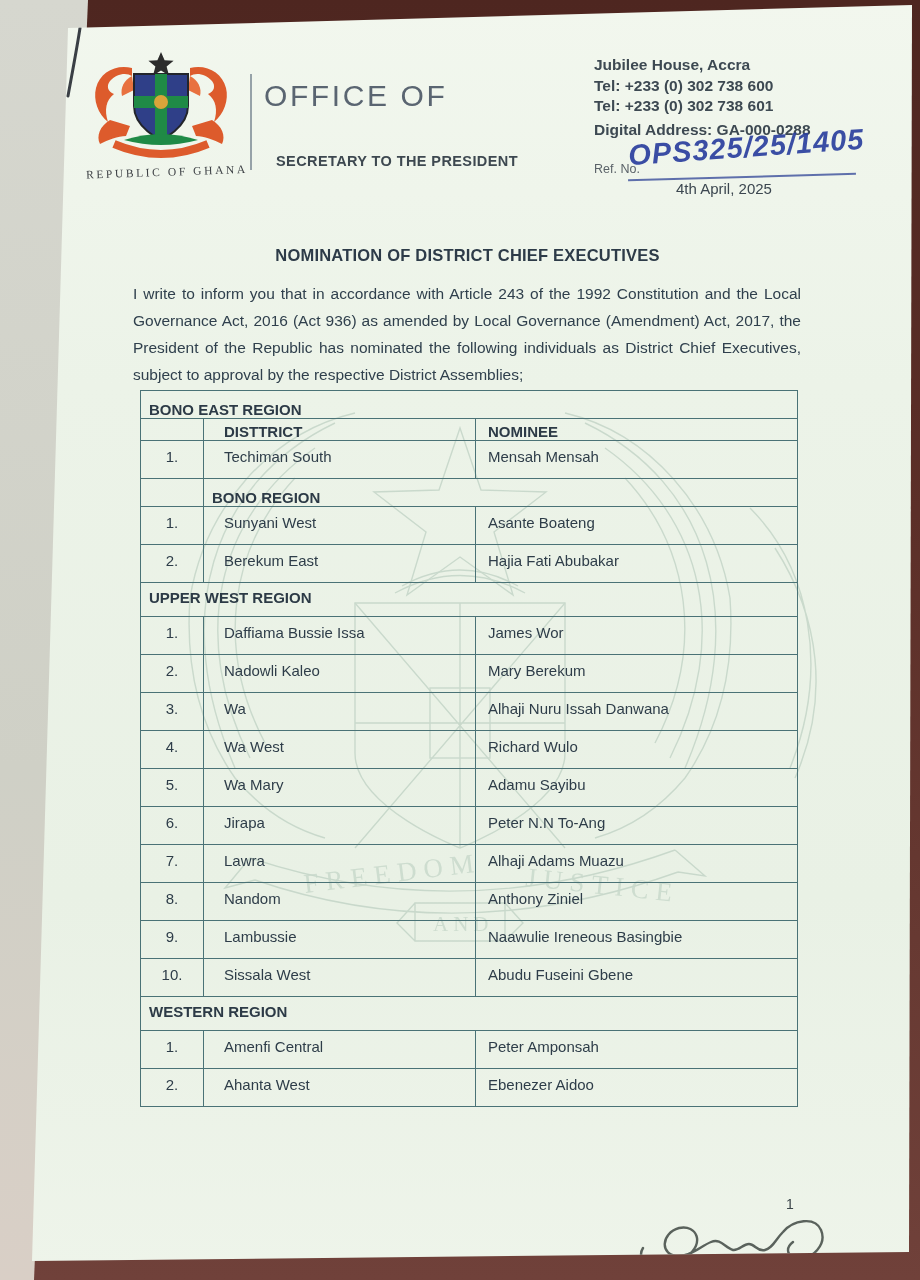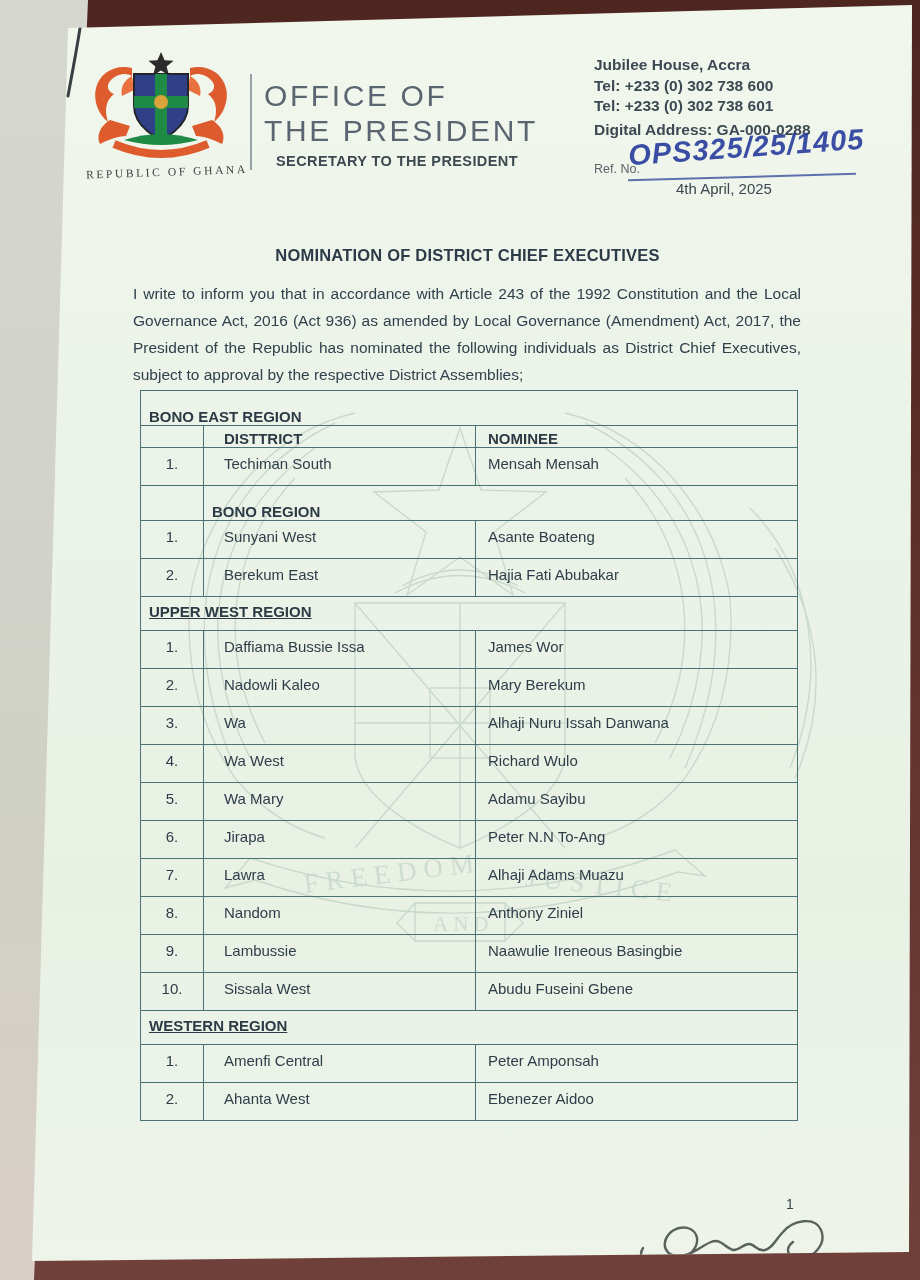--- a/index.html
+++ b/index.html
@@ -35,24 +35,24 @@
   
   table.nom{border-collapse:collapse;table-layout:fixed;width:657px;
             font-family:"Liberation Sans",sans-serif;font-size:15px;color:#2e3d49;}
   table.nom td{border:1.5px solid #4a7276;vertical-align:top;padding:6px 8px 0 8px;
                overflow:hidden;white-space:nowrap;background:transparent;}
   table.nom td.num{text-align:center;padding-left:0;padding-right:0;}
   table.nom td.district{padding-left:20px;}
   table.nom td.nominee{padding-left:12px;}
   table.nom td.hdr{font-weight:bold;color:#2c3a46;}
   table.nom td.region-banner,table.nom td.region-inset{font-weight:bold;color:#2c3a46;}
-  tr.rh-small td{height:15px;padding-top:17px;}
+  tr.rh-small td{height:15px;padding-top:10px;}
   tr.rh-colhead td{height:17px;padding-top:4px;}
   tr.rh-data td{height:30px;padding-top:7px;}
-  tr.rh-tall td{height:27px;text-decoration:underline;}
+  tr.rh-tall td{height:27px;}
   .page-number{font-size:14px;color:#3a4449;}
   .wm{pointer-events:none;}
 </style>
 </head>
 <body>
 
 <div class="scene">
   <div class="under-strip"></div>
 
   <div class="paper">
@@ -83,21 +83,20 @@
 
         <path d="M28,94 Q75,114 122,94" stroke="#dd5b2c" stroke-width="8" fill="none"></path>
       </svg>
       <div class="emblem-caption">REPUBLIC OF GHANA</div>
     </div>
 
     <div class="abs divider" style="left:250px;top:74px;height:96px;"></div>
 
     <div class="abs office" style="left:264px;top:78px;">
       <div>OFFICE OF</div>
-      <div>THE PRESIDENT</div>
     </div>
     <div class="abs subtitle" style="left:276px;top:153px;">SECRETARY TO THE PRESIDENT</div>
 
     <div class="abs contact" style="left:594px;top:55px;">
       <div>Jubilee House, Accra</div>
       <div>Tel: +233 (0) 302 738 600</div>
       <div>Tel: +233 (0) 302 738 601</div>
       <div class="gap">Digital Address: GA-000-0288</div>
     </div>
 

